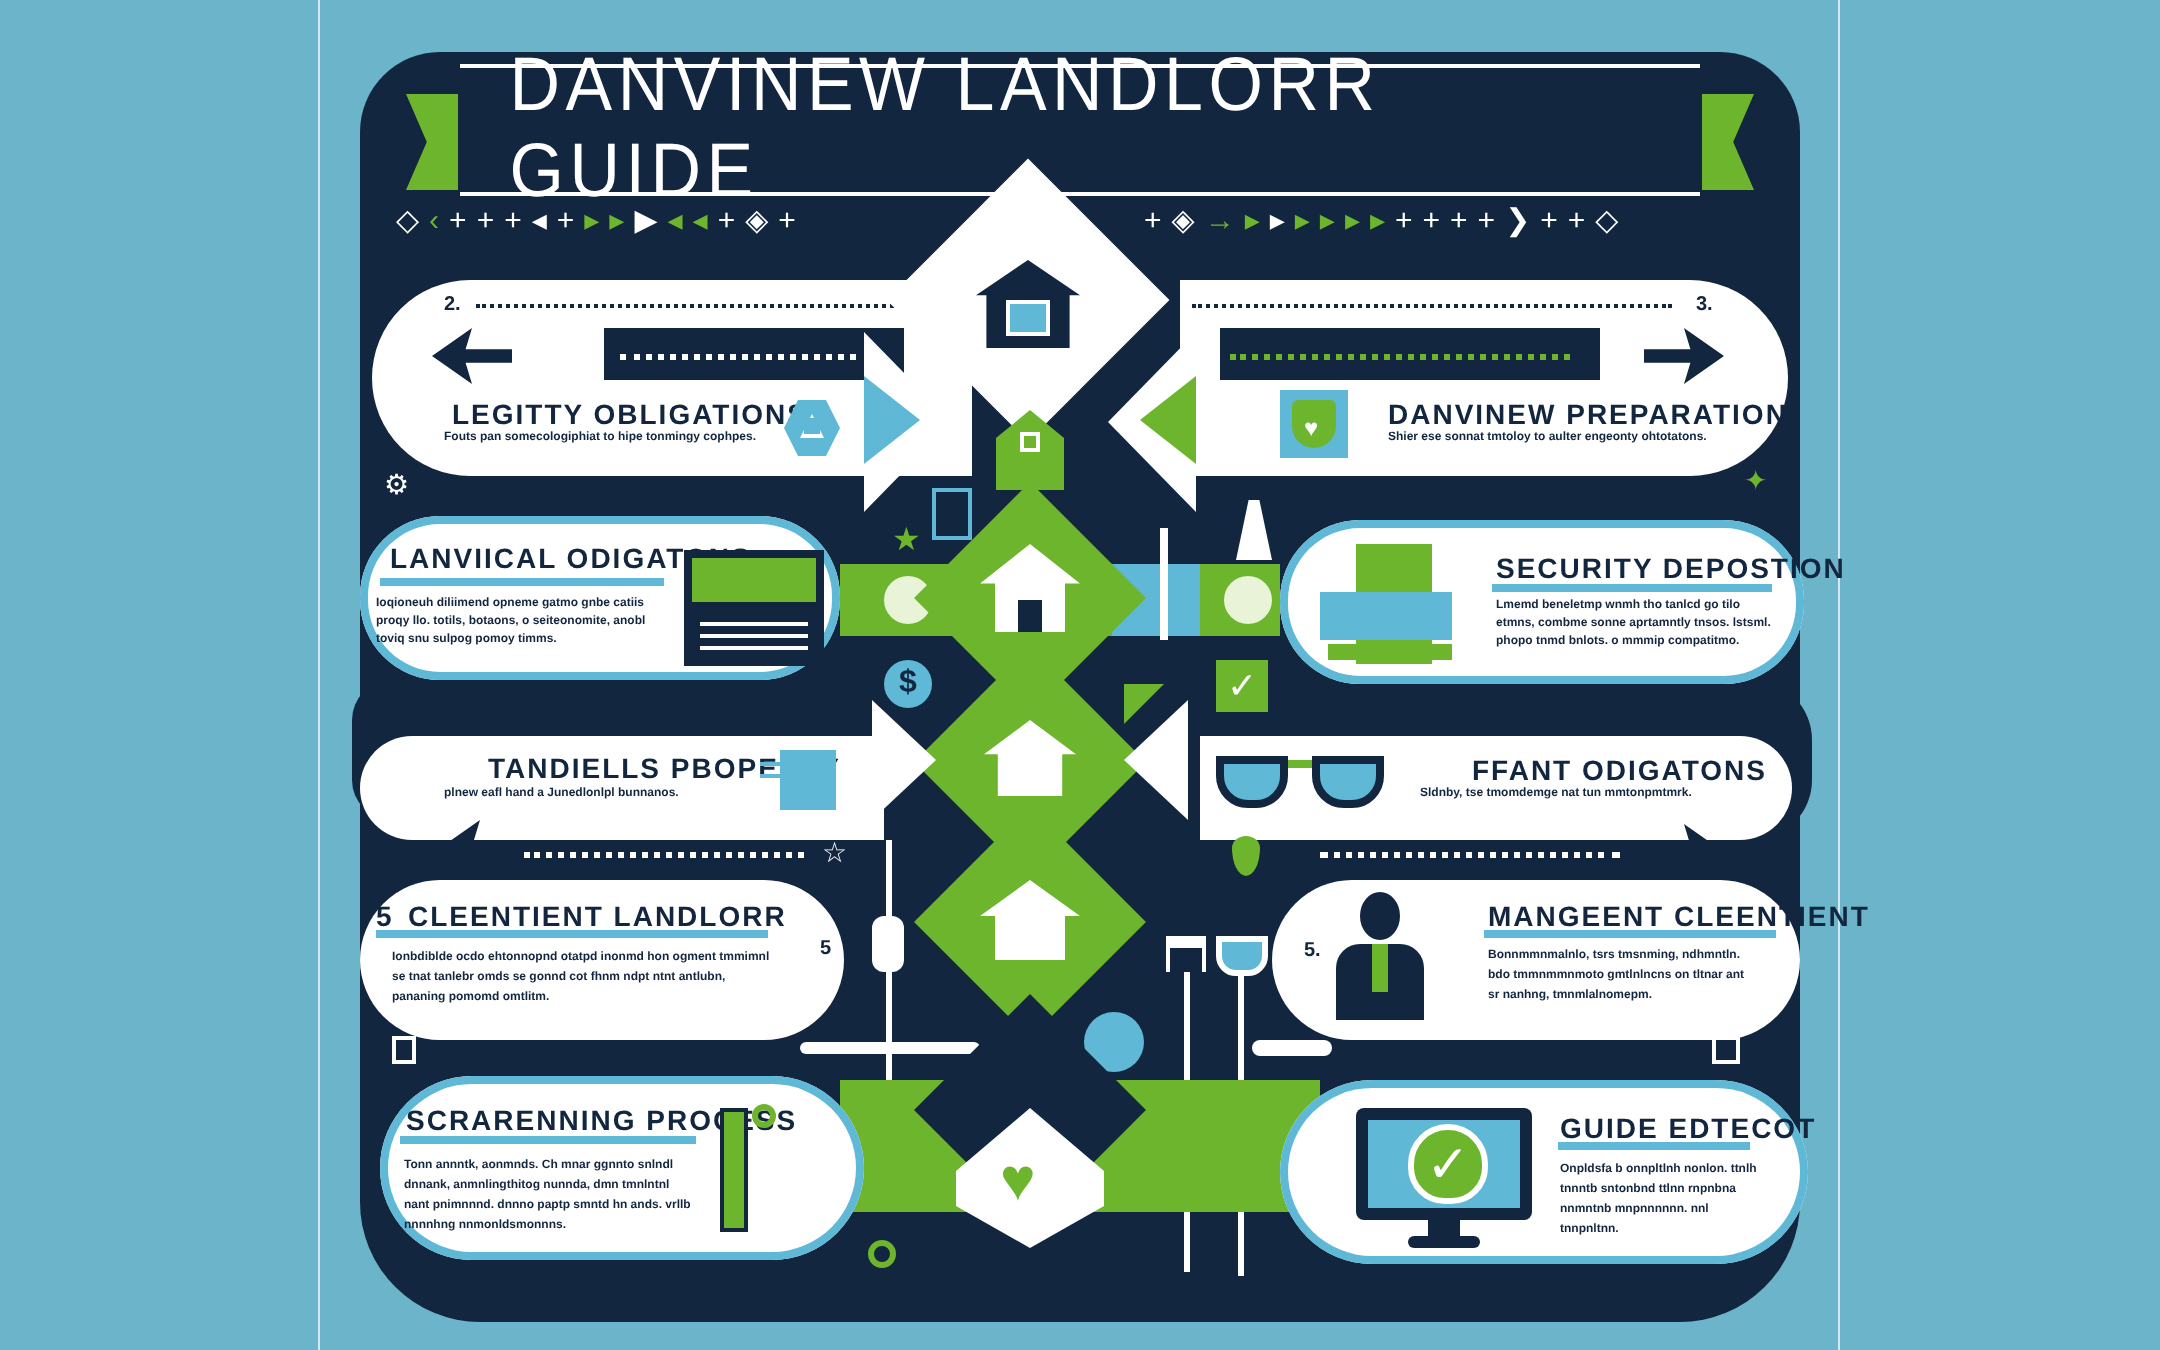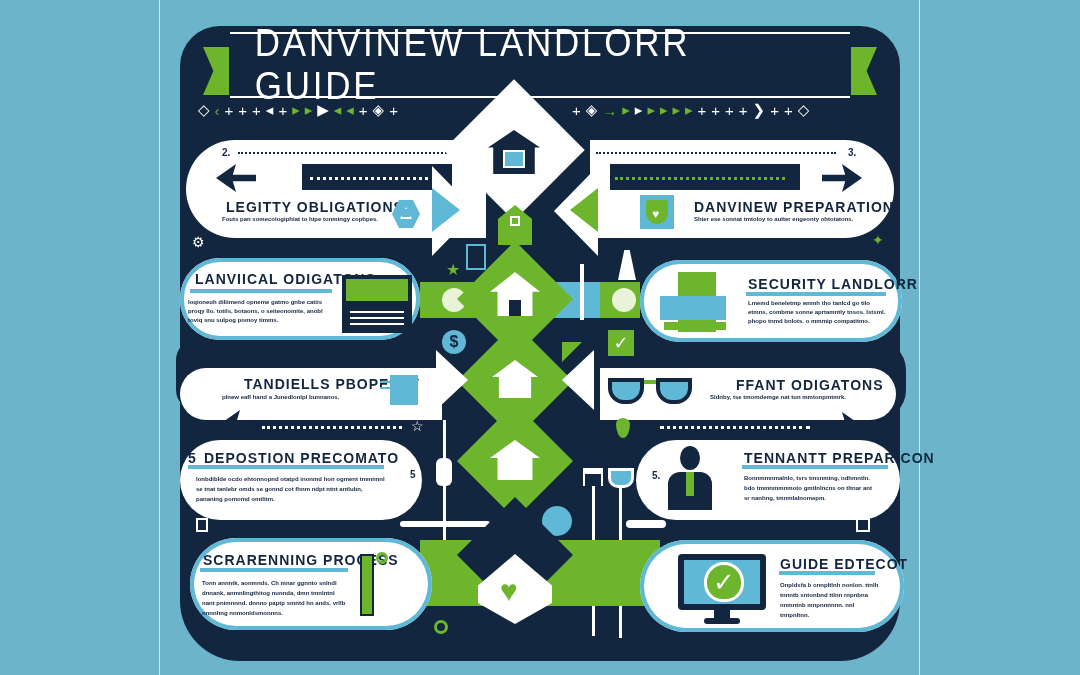--- a/index.html
+++ b/index.html
@@ -174,21 +174,21 @@
   <div style="position:absolute;left:8px;top:42px;width:54px;height:2px;background:#fff;"></div>
   <div style="position:absolute;left:8px;top:48px;width:54px;height:2px;background:#fff;"></div>
 </div>
 
 <div class="card" style="left:640px;top:260px;width:262px;height:82px;border-radius:40px;"></div>
 <div class="icon-box" style="left:660px;top:272px;width:70px;height:62px;">
   <div style="position:absolute;left:18px;top:0;width:38px;height:60px;background:#6cb52d;"></div>
   <div style="position:absolute;left:0;top:24px;width:66px;height:24px;background:#5fb8d5;"></div>
   <div style="position:absolute;left:4px;top:50px;width:62px;height:8px;background:#6cb52d;"></div>
 </div>
-<span class="heading" style="left:748px;top:276px;">SECURITY  LANDLORR</span>
+<span class="heading" style="left:748px;top:276px;">SECURITY  DEPOSTION</span>
 <div class="underline" style="left:746px;top:292px;width:140px;"></div>
 <span class="body-text" style="left:748px;top:299px;width:142px;font-size:6px;line-height:9px;">Lmemd beneletmp wnmh tho tanlcd go tilo etmns, combme sonne aprtamntly tnsos. lstsml. phopo tnmd bnlots. o mmmip compatitmo.</span>
 
 <div style="position:absolute;left:420px;top:282px;width:220px;height:36px;background:#6cb52d;"></div>
 <div style="position:absolute;left:556px;top:282px;width:44px;height:36px;background:#5fb8d5;"></div>
 <div class="icon-box" style="left:442px;top:288px;width:24px;height:24px;border-radius:50%;background:#e8f3d8;"></div>
 <div class="icon-box" style="left:612px;top:288px;width:24px;height:24px;border-radius:50%;background:#e8f3d8;"></div>
 <div class="diamond" style="left:474px;top:258px;width:82px;height:82px;background:#6cb52d;"></div>
 <div class="house" style="left:490px;top:272px;width:50px;height:44px;"></div>
 <div style="position:absolute;left:509px;top:300px;width:12px;height:16px;background:#13263f;"></div>
@@ -229,35 +229,35 @@
 <div class="arrow-right" style="left:822px;top:412px;background:#13263f;"></div>
 <div class="icon-box" style="left:616px;top:418px;width:14px;height:20px;background:#6cb52d;border-radius:50% 50% 50% 50% / 30% 30% 70% 70%;"></div>
 
 <div class="diamond" style="left:474px;top:340px;width:82px;height:82px;background:#6cb52d;"></div>
 <div class="house" style="left:492px;top:360px;width:46px;height:38px;"></div>
 <div class="chev" style="left:436px;top:350px;width:32px;height:60px;background:#fff;clip-path:polygon(0 0,100% 50%,0 100%);"></div>
 <div class="chev" style="left:562px;top:350px;width:32px;height:60px;background:#fff;clip-path:polygon(100% 0,0 50%,100% 100%);"></div>
 
 <div class="card plain" style="left:180px;top:440px;width:242px;height:80px;border-radius:40px;"></div>
 <span class="heading" style="left:188px;top:450px;">5</span>
-<span class="heading" style="left:204px;top:450px;">DEPOSTION PRECOMATO</span>
+<span class="heading" style="left:204px;top:450px;">CLEENTIENT LANDLORR</span>
 <div class="underline" style="left:188px;top:465px;width:196px;"></div>
 <span class="body-text" style="left:196px;top:474px;width:190px;font-size:6px;line-height:10px;">Ionbdiblde ocdo ehtonnopnd otatpd inonmd hon ogment tmmimnl se tnat tanlebr omds se gonnd cot fhnm ndpt ntnt antlubn, pananing pomomd omtlitm.</span>
 <span class="num" style="left:410px;top:469px;">5</span>
 <div class="icon-box" style="left:436px;top:458px;width:16px;height:28px;background:#fff;border-radius:6px;"></div>
 <div class="icon-box" style="left:443px;top:420px;width:3px;height:150px;background:#fff;"></div>
 
 <div class="card plain" style="left:636px;top:440px;width:264px;height:80px;border-radius:40px;"></div>
 <div class="icon-box" style="left:668px;top:446px;width:44px;height:64px;">
   <div style="position:absolute;left:12px;top:0;width:20px;height:24px;background:#13263f;border-radius:50%;"></div>
   <div style="position:absolute;left:0;top:26px;width:44px;height:38px;background:#13263f;border-radius:12px 12px 0 0;"></div>
   <div style="position:absolute;left:18px;top:26px;width:8px;height:24px;background:#6cb52d;"></div>
 </div>
 <span class="num" style="left:652px;top:470px;">5.</span>
-<span class="heading" style="left:744px;top:450px;">TENNANTT PREPARICON</span>
+<span class="heading" style="left:744px;top:450px;">MANGEENT CLEENTIENT</span>
 <div class="underline" style="left:742px;top:465px;width:146px;"></div>
 <span class="body-text" style="left:744px;top:473px;width:130px;font-size:6px;line-height:10px;">Bonnmmnmalnlo, tsrs tmsnming, ndhmntln. bdo tmmnmmnmoto gmtlnlncns on tltnar ant sr nanhng, tmnmlalnomepm.</span>
 
 <div class="diamond" style="left:474px;top:420px;width:82px;height:82px;background:#6cb52d;"></div>
 <div class="house" style="left:490px;top:440px;width:50px;height:40px;"></div>
 <div class="icon-box" style="left:583px;top:468px;width:20px;height:170px;">
   <div style="position:absolute;left:0;top:0;width:20px;height:18px;border-top:6px solid #fff;border-left:2px solid #fff;border-right:2px solid #fff;"></div>
   <div style="position:absolute;left:9px;top:18px;width:3px;height:150px;background:#fff;"></div>
 </div>
 <div class="icon-box" style="left:608px;top:468px;width:26px;height:170px;">

